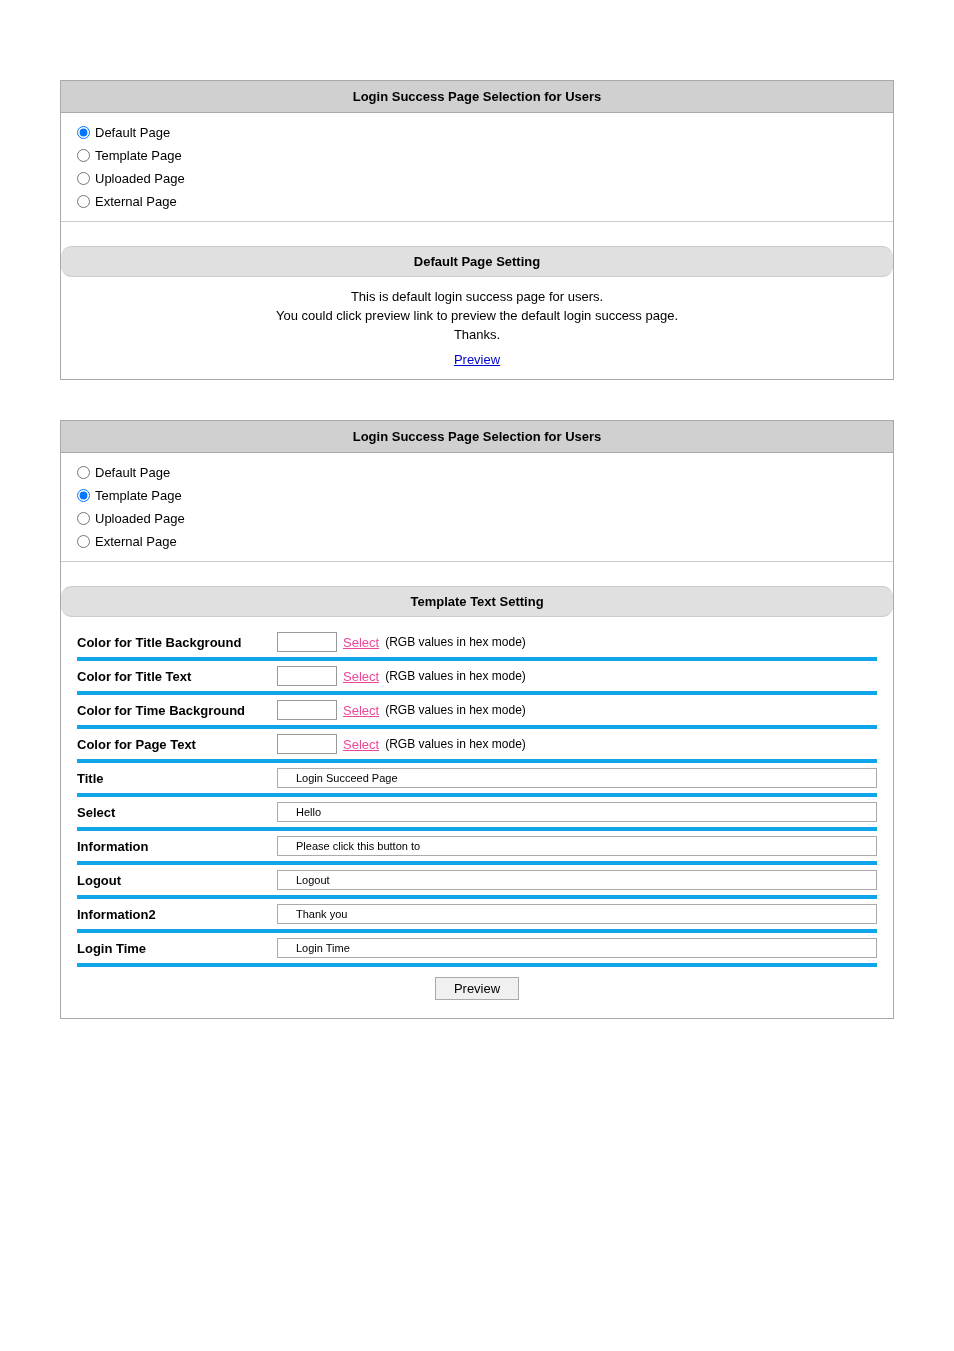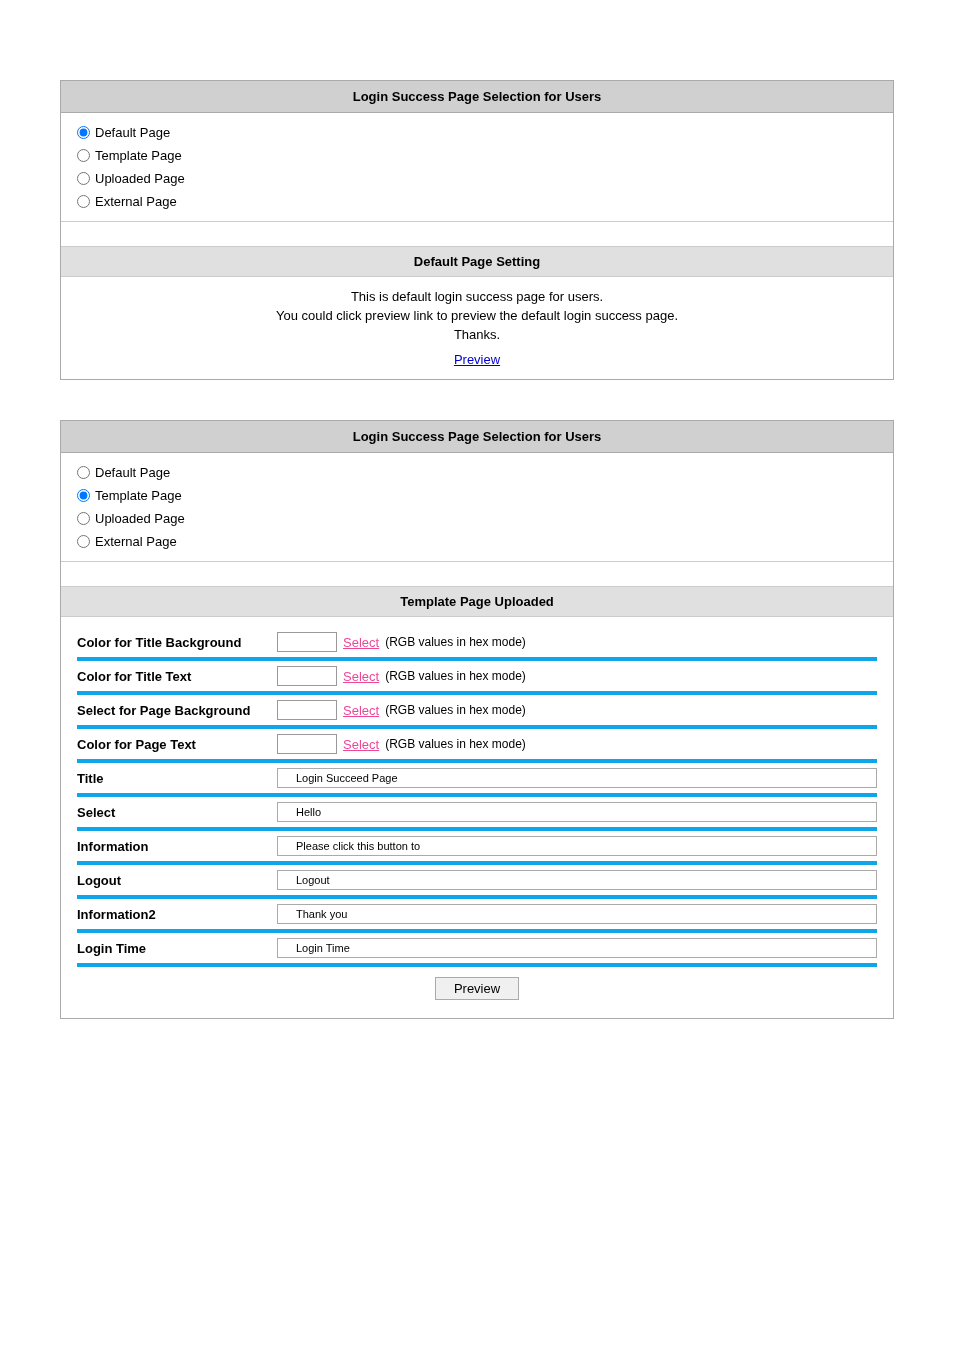--- a/index.html
+++ b/index.html
@@ -45,20 +45,21 @@
     }
     .setting-header {
       background: #e0e0e0;
       text-align: center;
       padding: 7px 10px;
       font-weight: bold;
       font-size: 13px;
       border-top: 1px solid #ccc;
       border-bottom: 1px solid #ccc;
       margin-top: 12px;
+      border-radius: 11px;
     }
     .setting-body {
       padding: 12px 16px;
       text-align: center;
     }
     .setting-body p {
       margin-bottom: 4px;
     }
     .preview-link {
       color: #0000cc;
@@ -184,21 +185,21 @@
         <label>Uploaded Page</label>
       </div>
       <div class="radio-item">
         <input type="radio" name="page_select_2" value="external" style="">
         <label>External Page</label>
       </div>
     </div>
   </div>
   <div class="spacer"></div>
   <div class="setting-section">
-    <div class="setting-header">Template Page Uploaded</div>
+    <div class="setting-header">Template Text Setting</div>
     <div class="template-table-wrap">
 
       <div class="template-row">
         <div class="template-label">Color for Title Background</div>
         <div class="template-value">
           <span class="color-box"></span>
           <a class="select-link">Select</a>
           <span class="rgb-hint">(RGB values in hex mode)</span>
         </div>
       </div>
@@ -206,21 +207,21 @@
       <div class="template-row">
         <div class="template-label">Color for Title Text</div>
         <div class="template-value">
           <span class="color-box"></span>
           <a class="select-link">Select</a>
           <span class="rgb-hint">(RGB values in hex mode)</span>
         </div>
       </div>
 
       <div class="template-row">
-        <div class="template-label">Select for Page Background</div>
+        <div class="template-label">Color for Time Background</div>
         <div class="template-value">
           <span class="color-box"></span>
           <a class="select-link">Select</a>
           <span class="rgb-hint">(RGB values in hex mode)</span>
         </div>
       </div>
 
       <div class="template-row">
         <div class="template-label">Color for Page Text</div>
         <div class="template-value">

